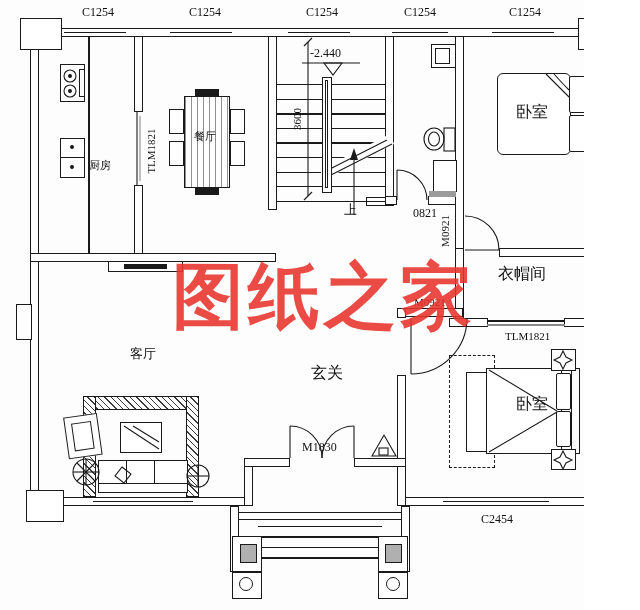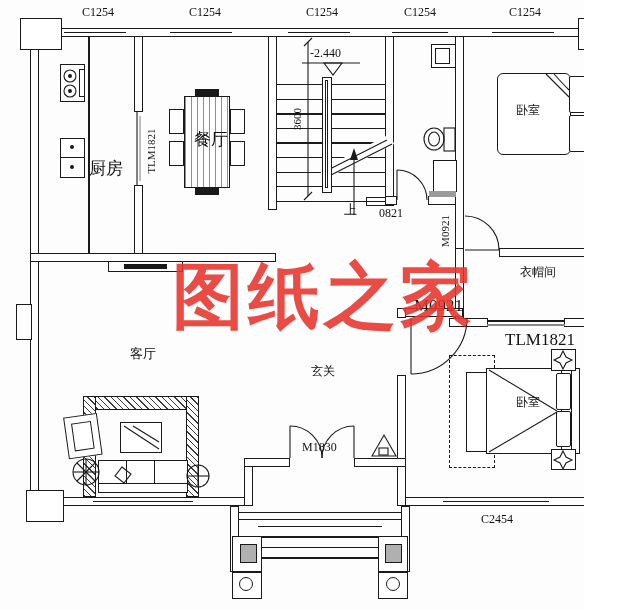--- a/index.html
+++ b/index.html
@@ -12,27 +12,27 @@
   .tline{position:absolute;background:#1a1a1a;}
   .box{position:absolute;border:1.3px solid #1a1a1a;box-sizing:border-box;background:#fff;}
   .hatch{position:absolute;box-sizing:border-box;border:1.2px solid #1a1a1a;
          background:repeating-linear-gradient(45deg,#3a3a3a 0 1px,#fff 1px 4.5px);}
   .stripes{background:repeating-linear-gradient(90deg,#909090 0 1px,#fff 1px 6px);}
   .treads{position:absolute;background:repeating-linear-gradient(180deg,#1a1a1a 0 1.3px,transparent 1.3px 14.6px);}
   .steps{position:absolute;background:repeating-linear-gradient(180deg,#1a1a1a 0 1.3px,transparent 1.3px 10.5px);}
   .gray{background:#9b9b9b;}
   .lbl{position:absolute;font-family:"Liberation Serif","DejaVu Serif",serif;font-size:12px;color:#111;
        white-space:nowrap;line-height:1;}
-  .cn{font-family:"DejaVu Sans",sans-serif;font-size:12px;}
+  .cn{font-family:"DejaVu Sans",sans-serif;font-size:16px;}
   .v{transform:translate(-50%,-50%) rotate(-90deg);}
   .watermark{position:absolute;left:172px;top:256px;font-size:72px;font-weight:bold;
              font-family:"DejaVu Serif","Liberation Serif",serif;color:#e8342c;letter-spacing:4px;
              opacity:.88;z-index:30;line-height:1.1;}
   svg.overlay{position:absolute;left:0;top:0;z-index:6;}
-  .fz11{font-size:17px}.fz13{font-size:13px}
+  .fz11{font-size:11px}.fz13{font-size:13px}
 </style>
 </head>
 <body>
 
 <div class="canvas">
 
   <div class="wall" style="left:30px;top:28px;width:578px;height:9px"></div>
   <div class="wall" style="left:30px;top:28px;width:9px;height:478px"></div>
   <div class="wall" style="left:599px;top:28px;width:9px;height:478px"></div>
   <div class="wall" style="left:30px;top:497px;width:222px;height:9px"></div>
@@ -253,25 +253,25 @@
   <span class="lbl" style="left:306px;top:6px">C1254</span>
   <span class="lbl" style="left:404px;top:6px">C1254</span>
   <span class="lbl" style="left:509px;top:6px">C1254</span>
 
   <span class="lbl cn fz11" style="left:89px;top:160px">厨房</span>
   <span class="lbl cn fz11" style="left:194px;top:131px">餐厅</span>
   <span class="lbl cn fz13" style="left:130px;top:347px">客厅</span>
   <span class="lbl cn" style="left:311px;top:365px">玄关</span>
   <span class="lbl cn" style="left:516px;top:104px">卧室</span>
   <span class="lbl cn" style="left:516px;top:396px;z-index:8">卧室</span>
-  <span class="lbl cn" style="left:520px;top:266px">衣帽间</span>
+  <span class="lbl cn" style="left:498px;top:266px">衣帽间</span>
 
   <span class="lbl v" style="left:151px;top:151px;font-size:11px">TLM1821</span>
   <span class="lbl fz11" style="left:505px;top:331px">TLM1821</span>
-  <span class="lbl" style="left:379px;top:207px">0821</span>
+  <span class="lbl" style="left:413px;top:207px">0821</span>
   <span class="lbl v" style="left:445px;top:231px;font-size:11px">M0921</span>
   <span class="lbl fz11" style="left:414px;top:297px">M0921</span>
   <span class="lbl" style="left:302px;top:441px">M1830</span>
   <span class="lbl" style="left:481px;top:513px">C2454</span>
 
   <span class="lbl" style="left:310px;top:47px">-2.440</span>
   <span class="lbl v" style="left:297px;top:119px;font-size:11px">3600</span>
   <span class="lbl cn fz13" style="left:344px;top:203px;z-index:8">上</span>
 
   <div class="watermark">图纸之家</div>

